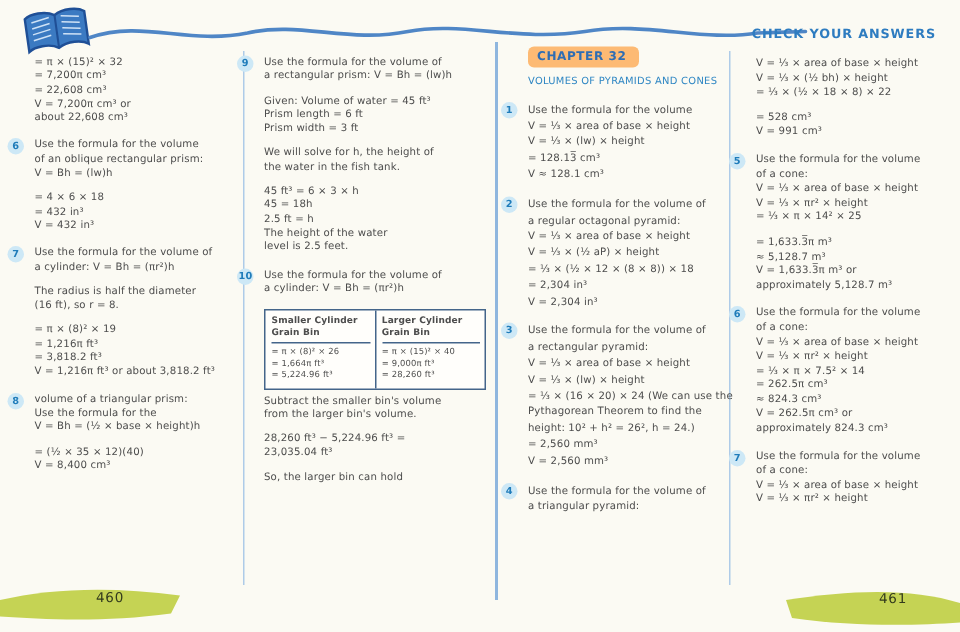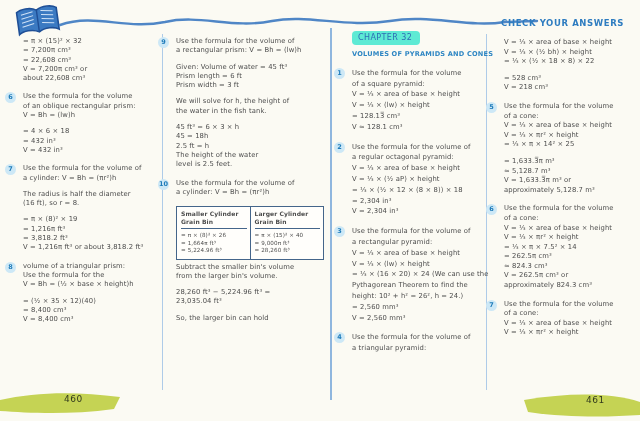--- a/index.html
+++ b/index.html
@@ -12,22 +12,22 @@
   .vsep{position:absolute;top:34px;height:356px;width:1px;background:#aecbe8}
   .spine{width:2px;background:#8fb6de;top:28px;height:372px}
   .col{position:absolute;font-size:6.8px;line-height:9.3px;letter-spacing:.1px}
   .c3{line-height:10.8px}
   .c4{line-height:9.6px}
   .item{position:relative;margin-bottom:9px}
   .line{white-space:nowrap}
   .badge{position:absolute;left:-18px;top:0;min-width:11px;height:11px;border-radius:6px;background:#cde8f6;color:#1f7cba;font-size:6.5px;font-weight:bold;text-align:center;line-height:11px;padding:0 1px}
   .gap{height:7px}
   .chapter{margin-bottom:8px}
-  .chip{display:inline-block;background:#5eead4;color:#2e6db4;font-weight:normal;font-size:8px;line-height:10px;padding:2px 8px 2px 6px;border-radius:4px;letter-spacing:.4px}
-  .chsub{margin-top:4px;font-weight:bold;font-size:6.6px;color:#2e86c3;letter-spacing:.2px;white-space:nowrap}
+  .chip{display:inline-block;background:#fdba74;color:#2e6db4;font-weight:bold;font-size:8px;line-height:10px;padding:2px 8px 2px 6px;border-radius:4px;letter-spacing:.4px}
+  .chsub{margin-top:4px;font-weight:normal;font-size:6.6px;color:#2e86c3;letter-spacing:.2px;white-space:nowrap}
   .bintable{display:flex;border:1px solid #44658a;width:148px;margin:2px 0 3px 0;background:#fffefb}
   .bcol{flex:1;padding:3px 3px 4px 4px}
   .bcol + .bcol{border-left:1px solid #44658a}
   .bhead{font-weight:bold;font-size:6px;line-height:7.6px;border-bottom:1px solid #44658a;padding-bottom:3px;margin-bottom:3px}
   .bline{font-size:5.6px;line-height:7.4px;white-space:nowrap}
   .tabsvg{position:absolute}
   .pagenum{position:absolute;font-size:9px;font-weight:normal;color:#333b1d;letter-spacing:.5px}
 </style>
 </head>
 <body>
@@ -83,21 +83,20 @@
         <div class="line">= 3,818.2 ft³</div>
         <div class="line">V = 1,216π ft³ or about 3,818.2 ft³</div>
       </div>
       <div class="item">
         <span class="badge">8</span>
         <div class="line">volume of a triangular prism:</div>
         <div class="line">Use the formula for the</div>
         <div class="line">V = Bh = (½ × base × height)h</div>
         <div class="gap"></div>
         <div class="line">= (½ × 35 × 12)(40)</div>
-        <div class="line">= 8,400 cm³</div>
         <div class="line">V = 8,400 cm³</div>
       </div>
     </div>
   <div class="col" style="left:176px;top:37px;width:150px">
       <div class="item">
         <span class="badge">9</span>
         <div class="line">Use the formula for the volume of</div>
         <div class="line">a rectangular prism:  V = Bh = (lw)h</div>
         <div class="gap"></div>
         <div class="line">Given: Volume of water = 45 ft³</div>
@@ -140,21 +139,20 @@
         <div class="line">23,035.04 ft³</div>
         <div class="gap"></div>
         <div class="line">So, the larger bin can hold</div>
       </div>
     </div>
   <div class="col c3" style="left:352px;top:31px;width:136px">
       <div class="chapter"><span class="chip">CHAPTER 32</span><div class="chsub">VOLUMES OF PYRAMIDS AND CONES</div></div>
       <div class="item">
         <span class="badge">1</span>
         <div class="line">Use the formula for the volume</div>
-        <div class="line">of a square pyramid:</div>
         <div class="line">V = ⅓ × area of base × height</div>
         <div class="line">V = ⅓ × (lw) × height</div>
         <div class="line">= 128.13̅ cm³</div>
         <div class="line">V ≈ 128.1 cm³</div>
       </div>
       <div class="item">
         <span class="badge">2</span>
         <div class="line">Use the formula for the volume of</div>
         <div class="line">a regular octagonal pyramid:</div>
         <div class="line">V = ⅓ × area of base × height</div>
@@ -181,21 +179,21 @@
         <div class="line">a triangular pyramid:</div>
       </div>
     </div>
   <div class="col c4" style="left:504px;top:38px;width:134px">
       <div class="item">
         <div class="line">V = ⅓ × area of base × height</div>
         <div class="line">V = ⅓ × (½ bh) × height</div>
         <div class="line">= ⅓ × (½ × 18 × 8) × 22</div>
         <div class="gap"></div>
         <div class="line">= 528 cm³</div>
-        <div class="line">V = 218 cm³</div>
+        <div class="line">V = 991 cm³</div>
       </div>
       <div class="item">
         <span class="badge">5</span>
         <div class="line">Use the formula for the volume</div>
         <div class="line">of a cone:</div>
         <div class="line">V = ⅓ × area of base × height</div>
         <div class="line">V = ⅓ × πr² × height</div>
         <div class="line">= ⅓ × π × 14² × 25</div>
         <div class="gap"></div>
         <div class="line">= 1,633.3̅π m³</div>

